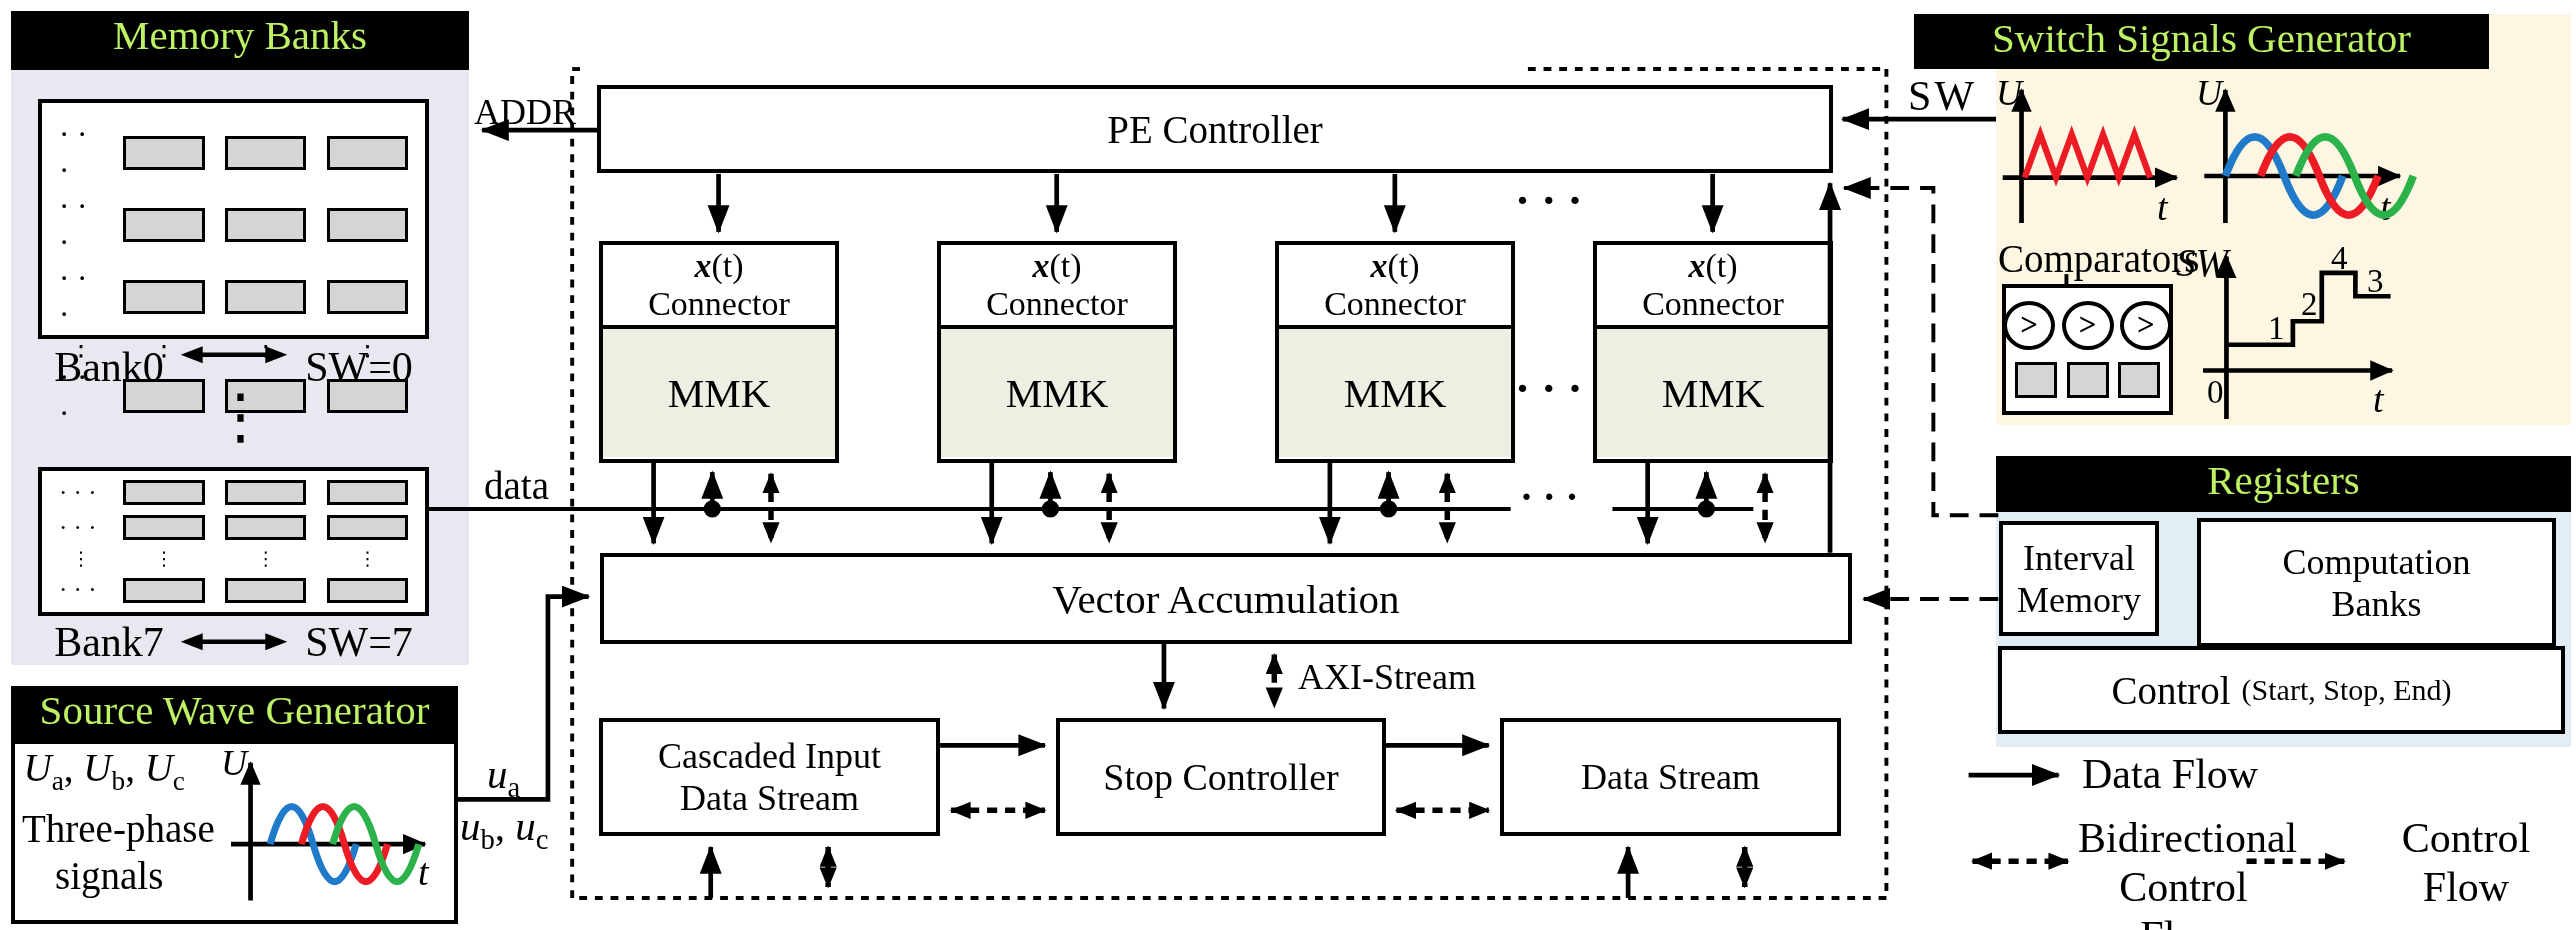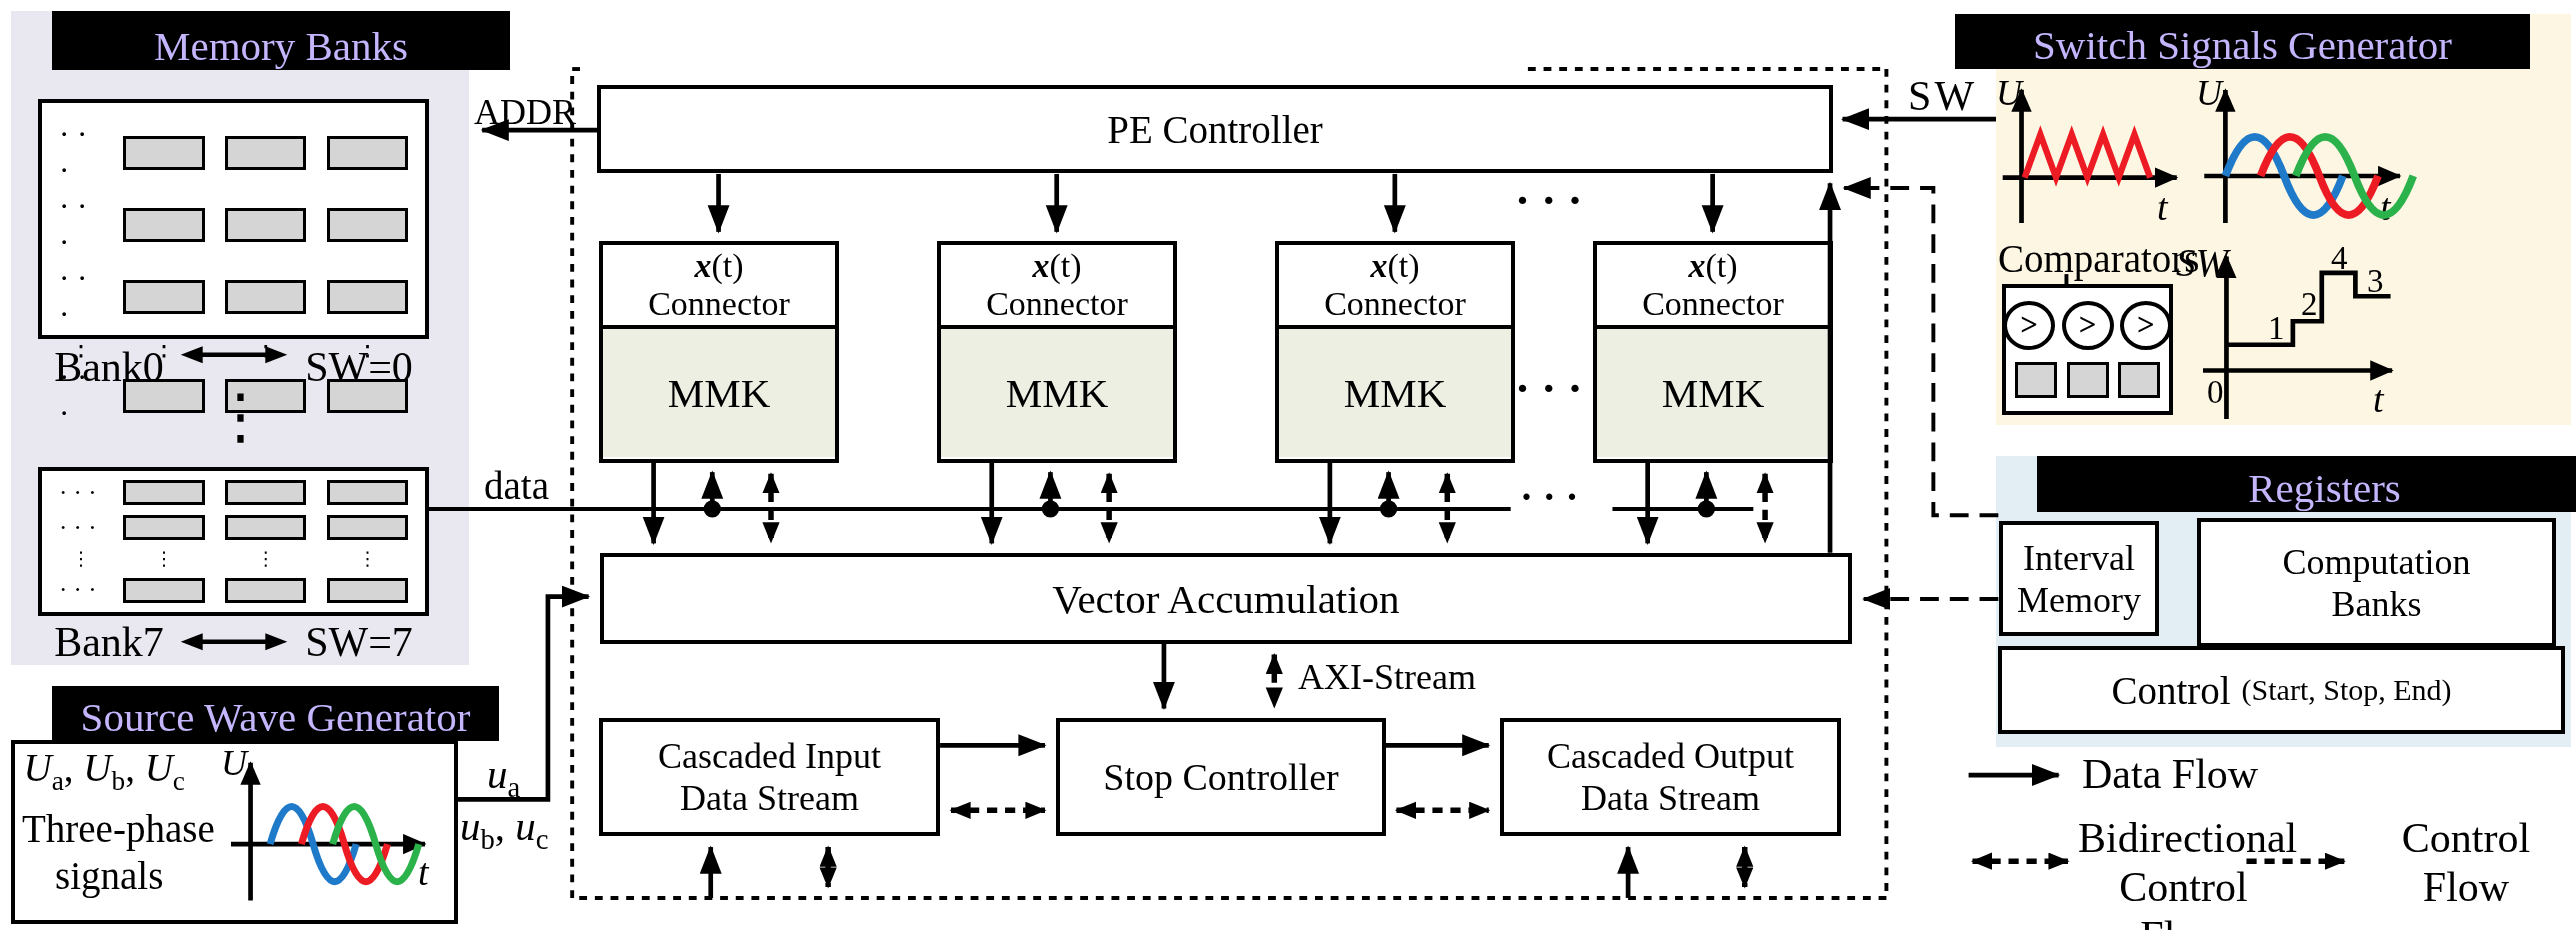--- a/index.html
+++ b/index.html
@@ -1,20 +1,20 @@
 <!DOCTYPE html>
 <html style="font-size:12.5px"><head>
 <meta charset="utf-8">
 <style>
   html,body{margin:0;padding:0;background:#fff;}
   #stage{position:relative;width:2576px;height:931px;background:#ffffff;overflow:hidden;
          font-family:"Liberation Serif","DejaVu Serif",serif;color:#000;}
   .abs{position:absolute;}
-  .hdr{background:#000;color:#c4b5fd;display:flex;align-items:flex-end;justify-content:center;
-       font-size:41px;white-space:nowrap;margin-left:41px;}
+  .hdr{background:#000;color:#bef264;display:flex;align-items:flex-start;justify-content:center;
+       font-size:41px;white-space:nowrap;}
   .hdr.left{justify-content:flex-start;padding-left:20.4px;}
   .box{background:#fff;border:4.7px solid #000;box-sizing:border-box;}
   .panel{box-sizing:border-box;}
   .ctr{display:flex;align-items:center;justify-content:center;text-align:center;}
   .lbl{white-space:nowrap;}
   svg{position:absolute;left:0;top:0;overflow:visible;}
   #wires{pointer-events:none;z-index:40;}
   .z1{z-index:1}.z2{z-index:10}.z3{z-index:20}.z5{z-index:50}
   .s{stroke:#000;stroke-width:6;fill:none;}
   .s5{stroke:#000;stroke-width:5;fill:none;}
@@ -202,21 +202,20 @@
   <div class="abs z3 lbl" style="left:1298px;top:656px;font-size:36px;">AXI-Stream</div>
 
   <div class="abs box z2 ctr" style="left:599px;top:718px;width:341px;height:118px;flex-direction:column;font-size:36px;line-height:42px;">
     <div>Cascaded Input</div>
     <div>Data Stream</div>
   </div>
   <div class="abs box z2 ctr" style="left:1056px;top:718px;width:330px;height:118px;font-size:38px;">
     <span>Stop Controller</span>
   </div>
   <div class="abs box z2 ctr" style="left:1500px;top:718px;width:341px;height:118px;flex-direction:column;font-size:36px;line-height:42px;">
-    <div>Cascaded Output</div>
     <div>Data Stream</div>
   </div>
 
   <div class="abs panel z1" style="left:1996px;top:14px;width:575px;height:411px;background:#fdf6e2;"></div>
   <div class="abs hdr z3" style="left:1914px;top:14px;width:575px;height:55px;">
     <span>Switch Signals Generator</span>
   </div>
 
   <div class="abs z3 it lbl" style="left:1996px;top:72px;font-size:36px;">U</div>
   <div class="abs z3 it lbl" style="left:2157px;top:185px;font-size:38px;">t</div>

